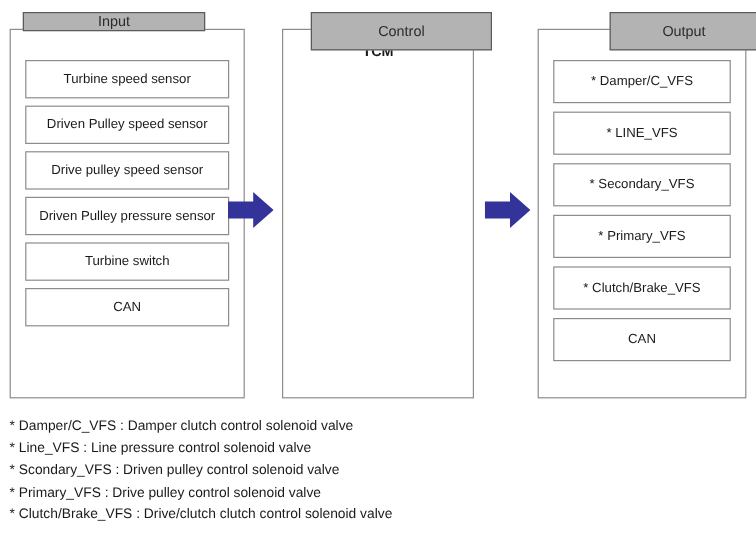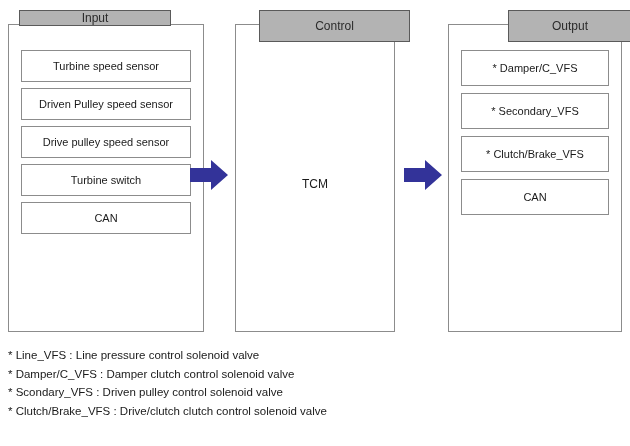--- a/index.html
+++ b/index.html
@@ -79,22 +79,23 @@
   #col-input .col-body { width: 196px; padding-top: 26px; align-items: center; }
   #col-input .item-box { width: 170px; height: 32px; margin-bottom: 6px; }
 
   
   #col-control { left: 235px; }
   #col-control .col-frame { width: 160px; height: 308px; }
   #col-control .col-header { left: 4px; top: -14px; width: 151px; height: 32px; margin-left: 20px; }
   #col-control .col-body {
     width: 160px;
     height: 308px;
-    justify-content: center;
+    justify-content: flex-start;
     padding-top: 12px;
+    font-weight: bold;
   }
   #col-control .tcm-label {
     font-size: 12px;
     color: #1a1a1a;
   }
 
   
   #col-output { left: 448px; }
   #col-output .col-frame { width: 174px; height: 308px; }
   #col-output .col-header { left: 16px; top: -14px; width: 124px; height: 32px; margin-left: 44px; }
@@ -130,56 +131,60 @@
 <body>
 
 <div id="diagram">
 
   <div class="column" id="col-input">
     <div class="col-frame"></div>
     <div class="col-body">
       <div class="item-box">Turbine speed sensor</div>
       <div class="item-box">Driven Pulley speed sensor</div>
       <div class="item-box">Drive pulley speed sensor</div>
+      <div class="item-box">Driven Pulley pressure sensor</div>
       <div class="item-box">Turbine switch</div>
       <div class="item-box">CAN</div>
     </div>
     <div class="col-header">Input</div>
   </div>
 
   <div class="column" id="col-control">
     <div class="col-frame"></div>
     <div class="col-body">
       <div class="tcm-label">TCM</div>
     </div>
     <div class="col-header">Control</div>
   </div>
 
   <div class="column" id="col-output">
     <div class="col-frame"></div>
     <div class="col-body">
       <div class="item-box">* Damper/C_VFS</div>
+      <div class="item-box">* LINE_VFS</div>
       <div class="item-box">* Secondary_VFS</div>
+      <div class="item-box">* Primary_VFS</div>
       <div class="item-box">* Clutch/Brake_VFS</div>
       <div class="item-box">CAN</div>
     </div>
     <div class="col-header">Output</div>
   </div>
 
   <div class="arrow" id="arrow-1">
     <svg width="38" height="34" viewBox="0 0 38 34" xmlns="http://www.w3.org/2000/svg">
       <polygon points="0,10 21,10 21,2 38,17 21,32 21,24 0,24" fill="#333399"></polygon>
     </svg>
   </div>
   <div class="arrow" id="arrow-2">
     <svg width="38" height="34" viewBox="0 0 38 34" xmlns="http://www.w3.org/2000/svg">
       <polygon points="0,10 21,10 21,2 38,17 21,32 21,24 0,24" fill="#333399"></polygon>
     </svg>
   </div>
 
 </div>
 
 <div id="legend">
+  <div class="legend-line">* Damper/C_VFS : Damper clutch control solenoid valve</div>
   <div class="legend-line">* Line_VFS : Line pressure control solenoid valve</div>
-  <div class="legend-line">* Damper/C_VFS : Damper clutch control solenoid valve</div>
   <div class="legend-line">* Scondary_VFS : Driven pulley control solenoid valve</div>
+  <div class="legend-line">* Primary_VFS :  Drive pulley control solenoid valve</div>
   <div class="legend-line">* Clutch/Brake_VFS : Drive/clutch clutch control solenoid valve</div>
 </div>
 
 </body></html>

